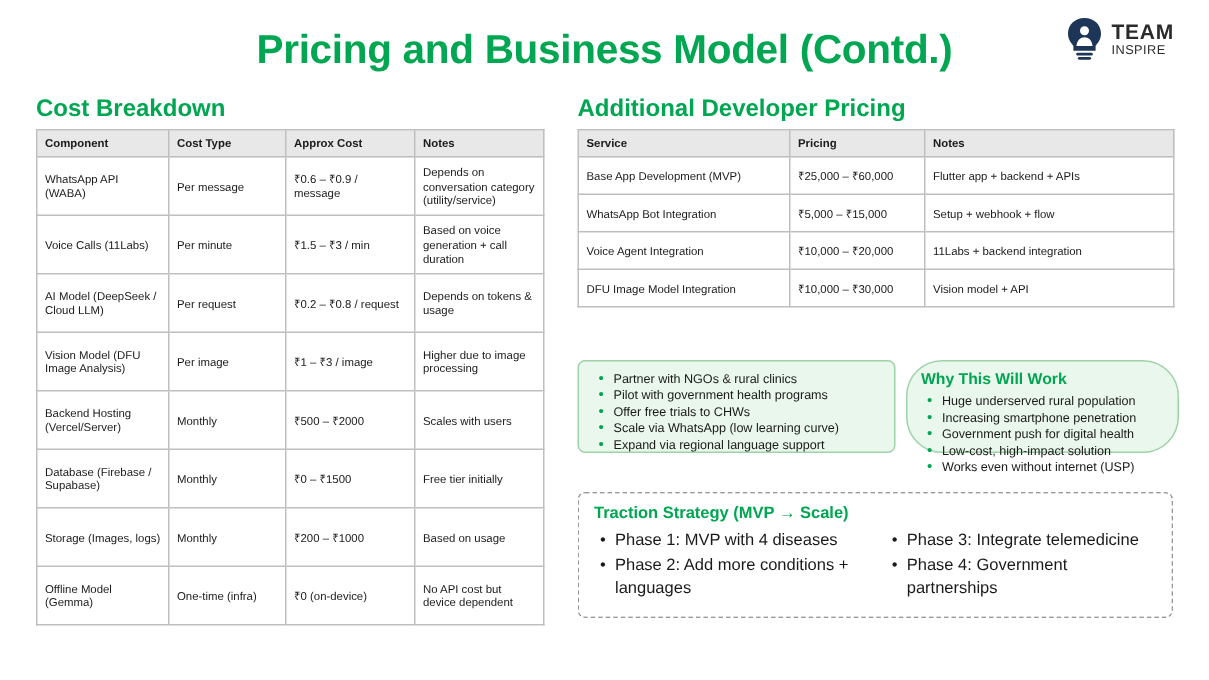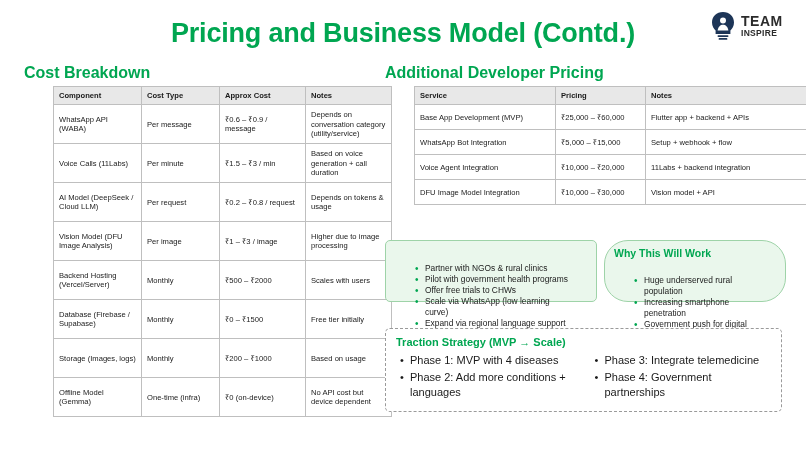--- a/index.html
+++ b/index.html
@@ -40,40 +40,39 @@
   }
   .logo-text {
     display: flex;
     flex-direction: column;
     line-height: 1.05;
   }
   .logo-text .l1 {
     font-size: 14px; font-weight: bold; color: #2b2b2b; letter-spacing: 0.5px;
   }
   .logo-text .l2 {
-    font-size: 8.5px; font-weight: bold; color: #2b2b2b; letter-spacing: 0.3px;
+    font-size: 8.5px; font-weight: normal; color: #2b2b2b; letter-spacing: 0.3px;
   }
 
   
   .sec-head {
     position: absolute;
     font-size: 16px;
     font-weight: bold;
     color: #00A651;
   }
   #cost-head { left: 24px; top: 64px; }
   #dev-head  { left: 385px; top: 64px; }
 
   
   table {
     border-collapse: collapse;
     table-layout: fixed;
     font-size: 7.6px;
     color: #1a1a1a;
-    margin-left: 29px;
   }
   table th, table td {
     border: 1px solid #bfbfbf;
     padding: 4px 5px;
     vertical-align: middle;
     text-align: left;
     line-height: 1.25;
   }
   table th {
     background: #e8e8e8;
@@ -112,21 +111,21 @@
     border-radius: 5px;
     padding: 6px 9px 7px 9px;
   }
   .green-box .gb-title {
     font-size: 10.5px;
     font-weight: bold;
     color: #00A651;
     margin: 0 0 3px 0;
   }
   .green-box ul {
-    margin: 16px; padding: 0 0 0 13px;
+    margin: 0; padding: 0 0 0 13px;
     list-style: none;
   }
   .green-box ul li {
     font-size: 8.4px;
     color: #1a1a1a;
     line-height: 1.32;
     position: relative;
     padding-left: 1px;
   }
   .green-box ul li::before {

